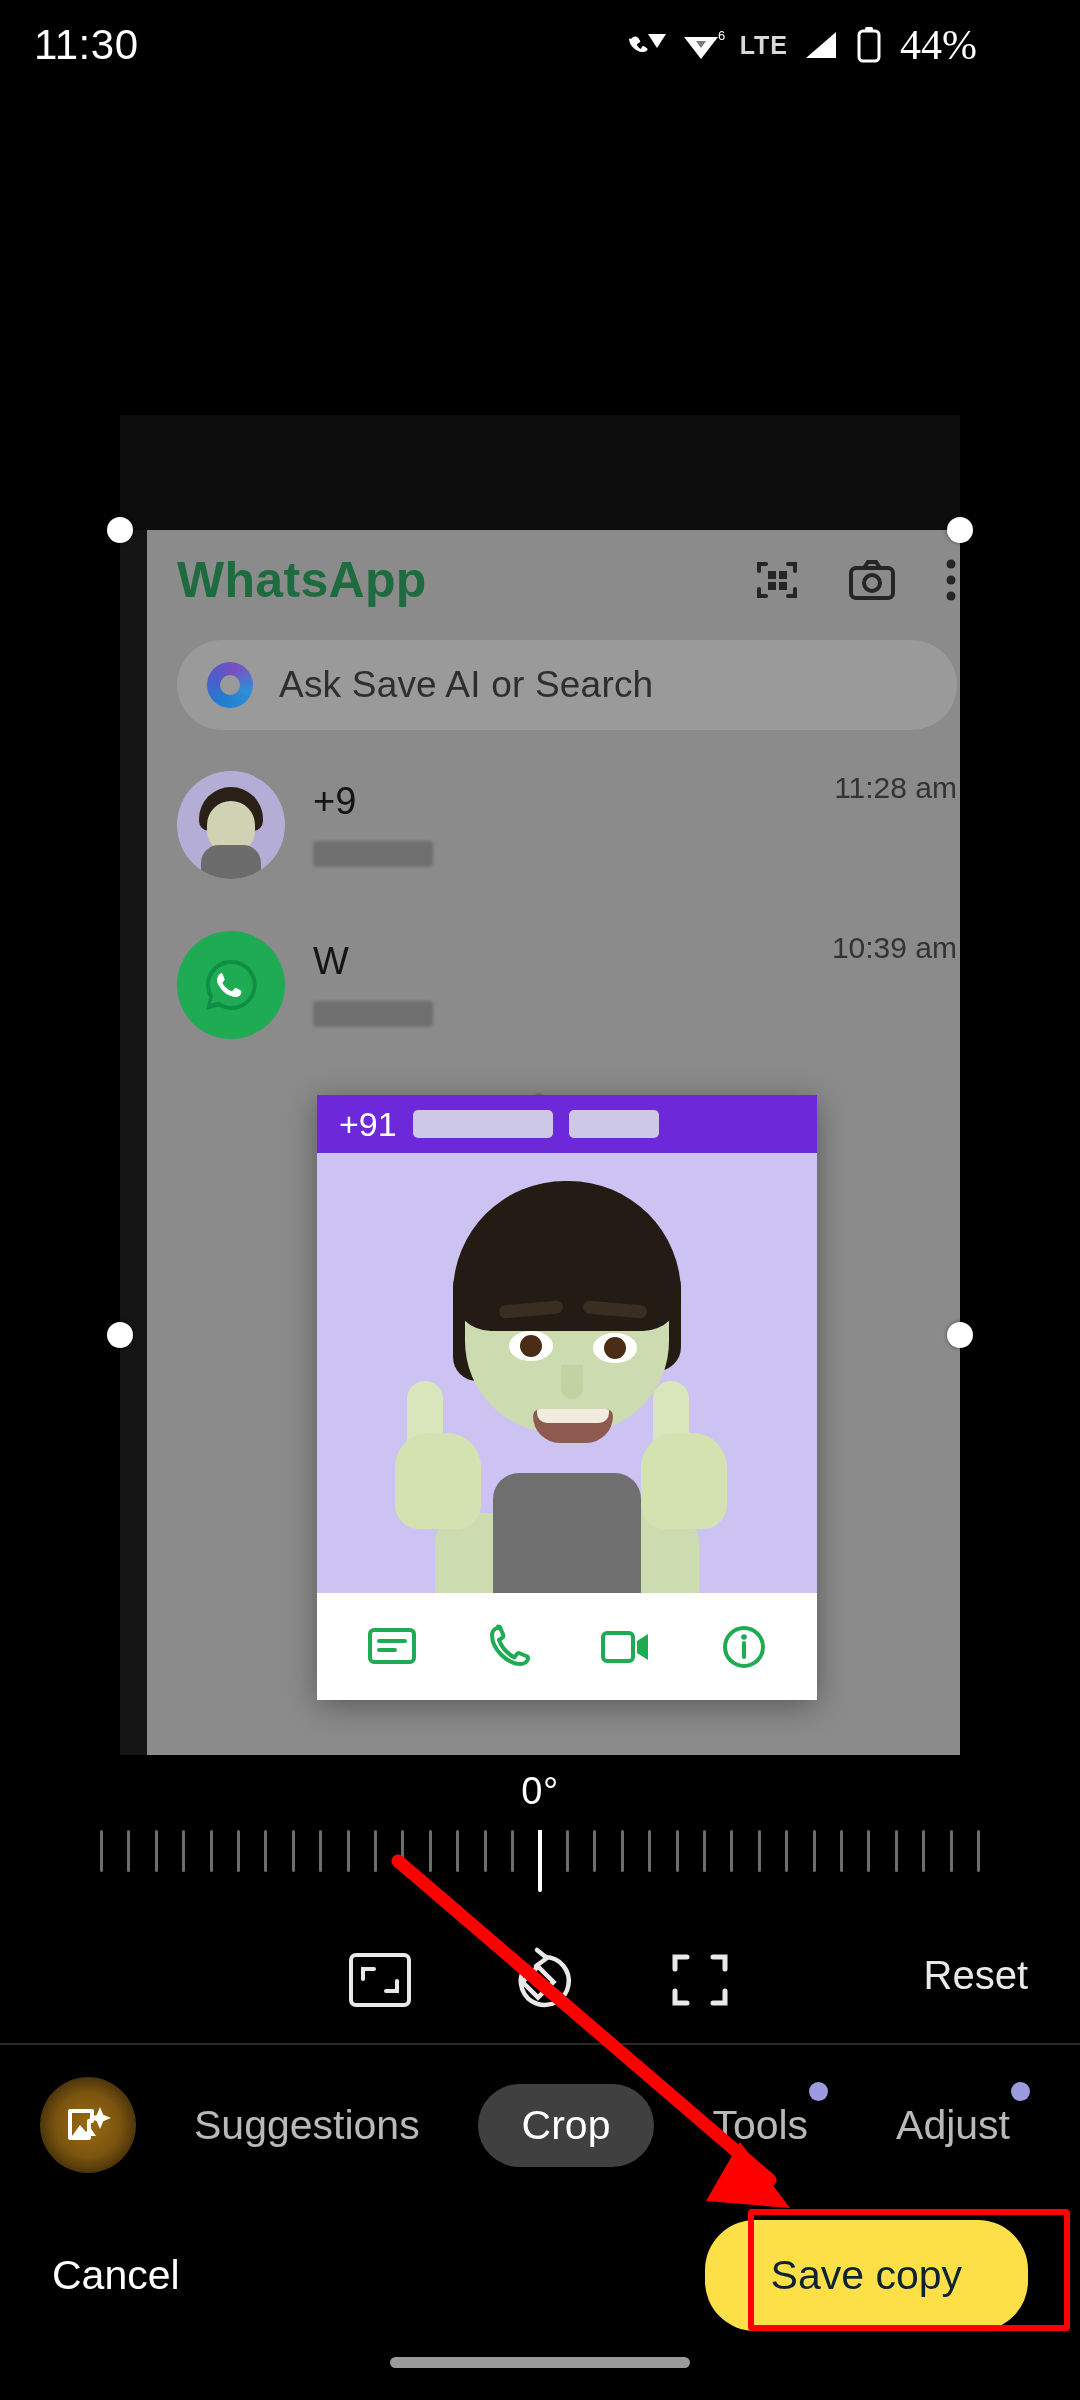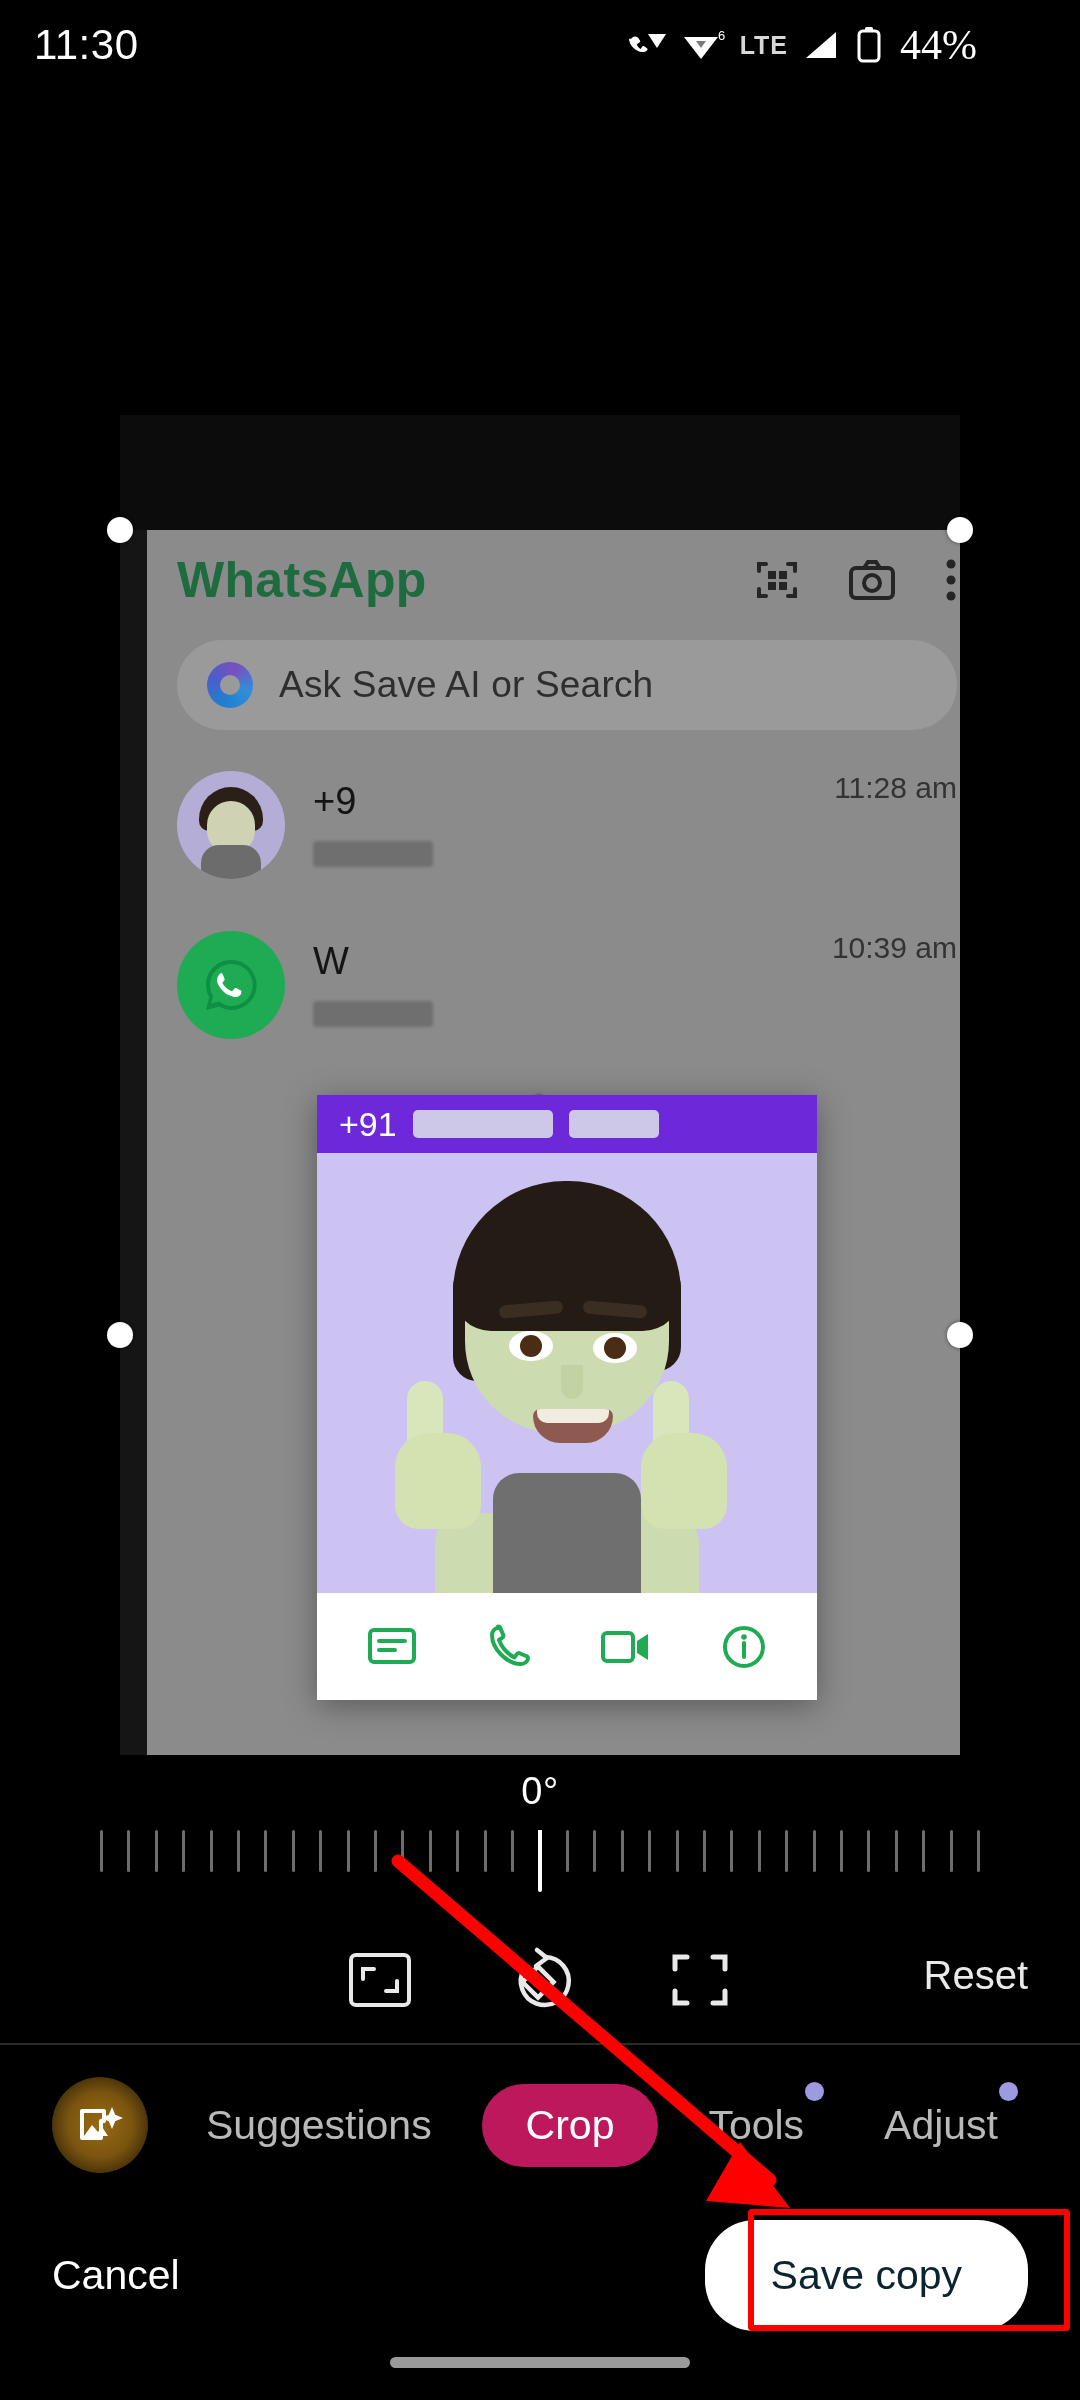--- a/index.html
+++ b/index.html
@@ -196,47 +196,47 @@
   .ct-rotate{ position:absolute; left:505px; top:20px; width:70px; height:70px; }
   .ct-expand{ position:absolute; left:665px; top:20px; width:70px; height:70px; }
   .ct-reset{ position:absolute; right:52px; top:28px; color:#e9e9e9; font-size:40px; }
 
   
   .divider{ position:absolute; left:0; top:2043px; width:1080px; height:2px; background:#2a2a2a; }
 
   
   .tabbar{
     position:absolute; left:0; top:2060px; width:1080px; height:130px;
-    display:flex; align-items:center; padding:0 52px;
+    display:flex; align-items:center; padding:0 40px;
   }
   .sugg-btn{
     width:96px; height:96px; border-radius:50%; flex:none; position:relative;
     background:radial-gradient(circle at 50% 50%, #9a6a12 0%, #7a540f 48%, #120d04 100%);
     display:flex; align-items:center; justify-content:center;
   }
   .tab{
     font-size:41px; color:#b9b9b9; position:relative; padding:16px 30px; white-space:nowrap;
   }
   .tab.sugg-label{ margin-left:28px; }
   .tab.active{
-    background:#be185d; color:#fff; border-radius:44px; padding:18px 44px;
+    background:#404040; color:#fff; border-radius:44px; padding:18px 44px;
   }
   .tab .dot{
     position:absolute; right:10px; top:-4px; width:19px; height:19px; border-radius:50%; background:#9d9ae0;
   }
   .tab-spacer{ flex:1; }
 
   
   .bottombar{
     position:absolute; left:0; top:2200px; width:1080px; height:150px;
     display:flex; align-items:center; padding:0 52px;
   }
   .cancel-btn{ font-size:41px; color:#fff; }
   .save-btn{
-    margin-left:auto; background:#ffffff; color:#0c2430; font-size:41px;
+    margin-left:auto; background:#fde047; color:#0c2430; font-size:41px;
     border:none; border-radius:50px; padding:32px 66px; font-family:inherit;
   }
   .save-highlight{
     position:absolute; left:748px; top:2209px; width:322px; height:122px;
     border:6px solid #ff0000; border-radius:4px; z-index:11; pointer-events:none;
   }
 
   
   .arrow-svg{ position:absolute; left:0; top:0; width:1080px; height:2400px; z-index:12; pointer-events:none; }
 

